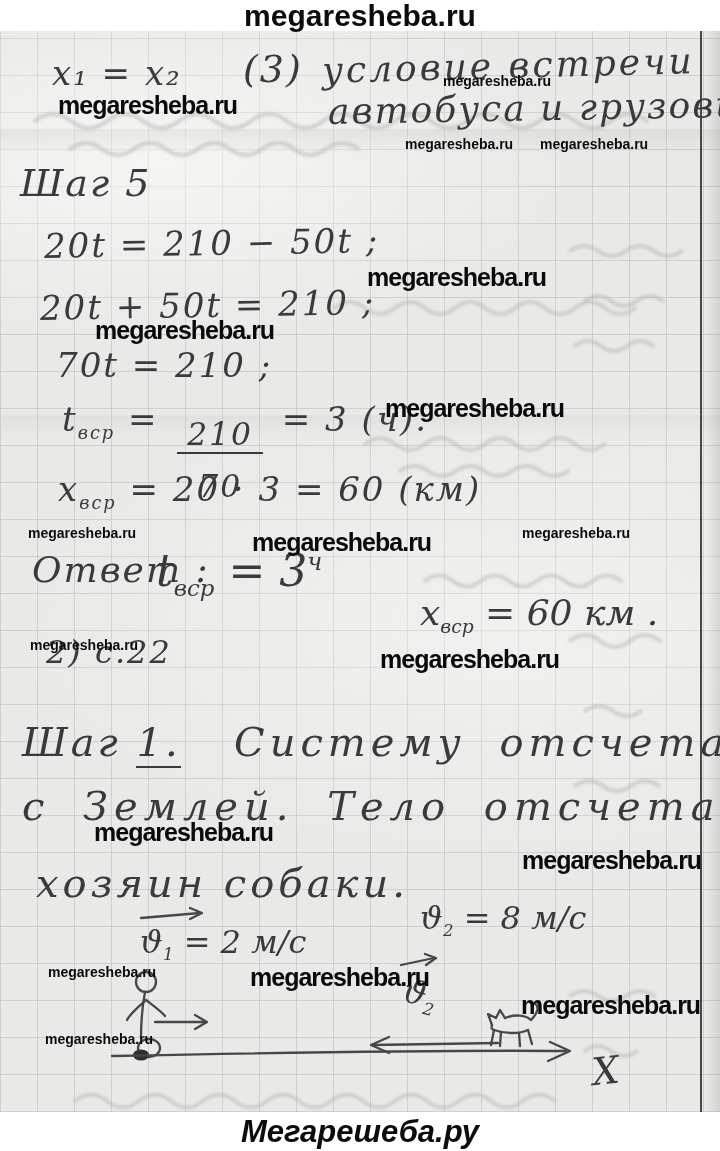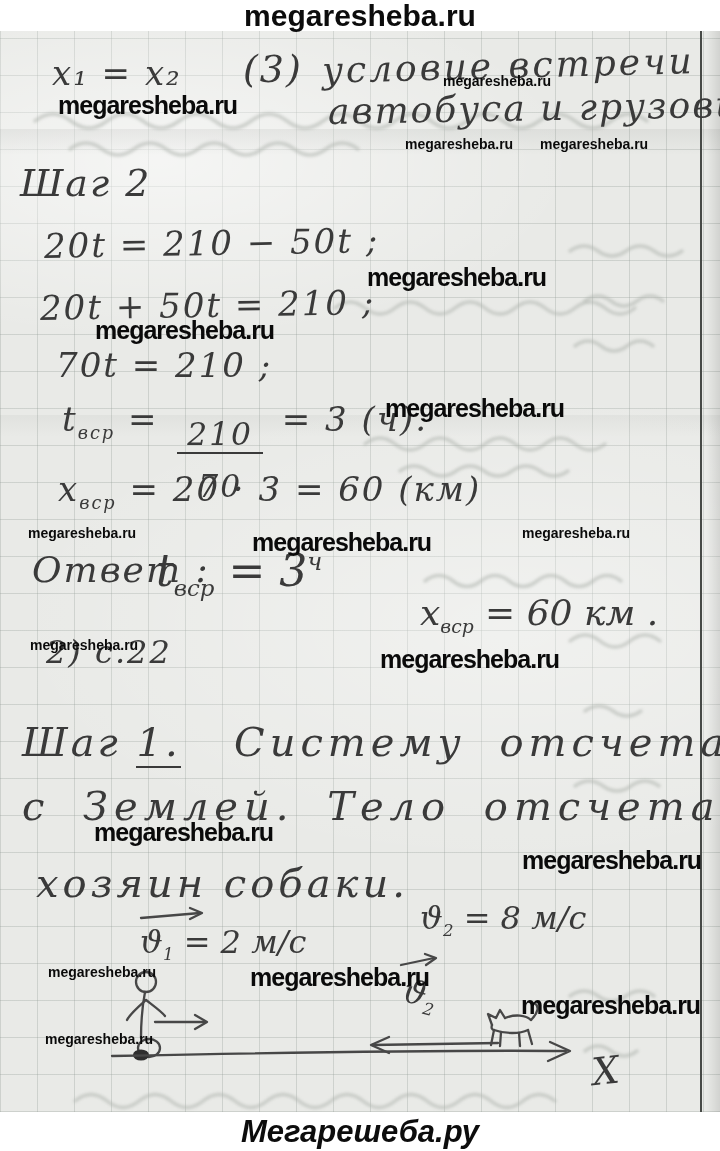--- a/index.html
+++ b/index.html
@@ -110,21 +110,21 @@
     <span class="wm small" style="left:48px;top:933px;">megaresheba.ru</span>
     <span class="wm big" style="left:250px;top:932px;">megaresheba.ru</span>
     <span class="wm big" style="left:521px;top:960px;">megaresheba.ru</span>
     <span class="wm small" style="left:45px;top:1000px;">megaresheba.ru</span>
 
     <div class="hw eq" style="left:52px;top:22px;">x₁ = x₂</div>
     <div class="hw eq" style="left:243px;top:16px;font-size:38px;">(3)</div>
     <div class="hw" style="left:322px;top:14px;font-size:36px;letter-spacing:3px;transform:rotate(-1.5deg);">условие встречи</div>
     <div class="hw" style="left:328px;top:56px;font-size:36px;letter-spacing:2px;transform:rotate(-1deg);">автобуса и грузовика</div>
 
-    <div class="hw" style="left:20px;top:130px;font-size:38px;letter-spacing:2px;">Шаг 2</div>
+    <div class="hw" style="left:20px;top:130px;font-size:38px;letter-spacing:2px;">Шаг 5</div>
 
     <div class="hw eq" style="left:44px;top:192px;transform:rotate(-1deg);">20t = 210 − 50t ;</div>
     <div class="hw eq" style="left:40px;top:254px;transform:rotate(-1deg);">20t + 50t = 210 ;</div>
     <div class="hw eq" style="left:56px;top:314px;">70t = 210 ;</div>
 
     <div class="hw eq" style="left:62px;top:368px;">
       <span>t</span><sub>вср</sub>
       <span>=</span>
       <span class="frac">
           <span class="num">210</span>

